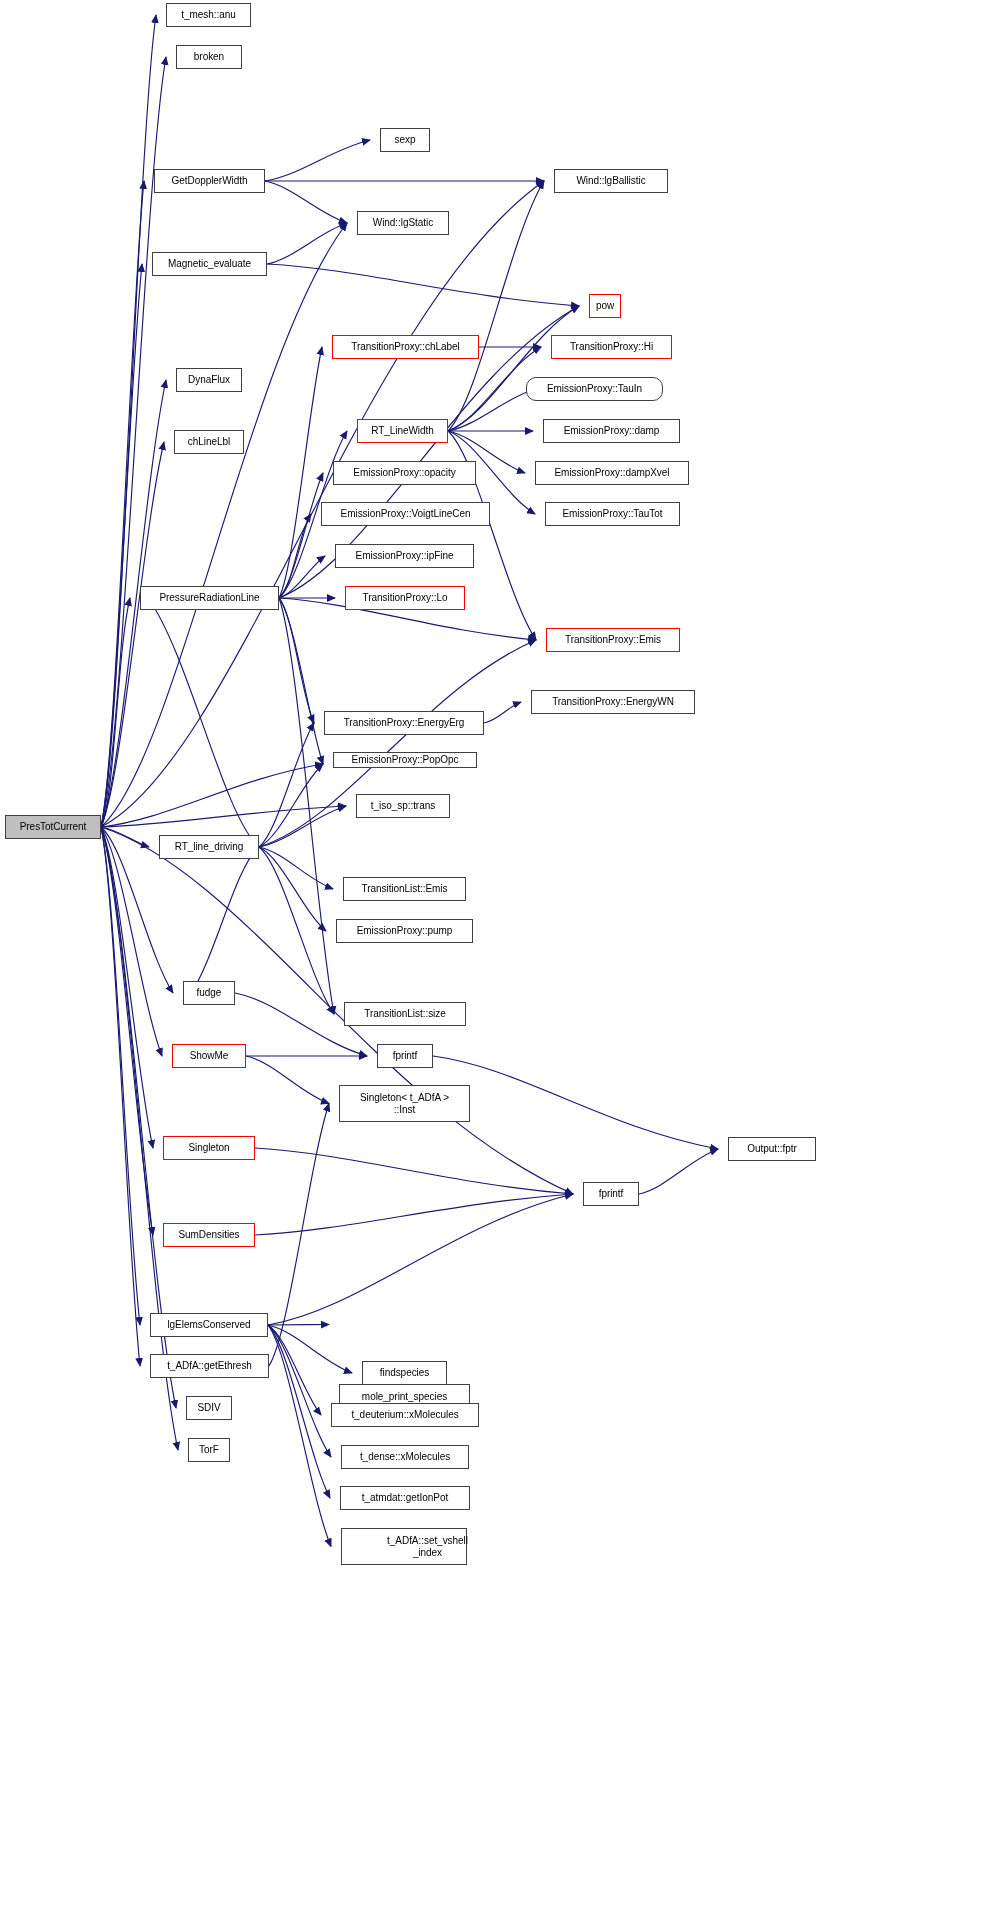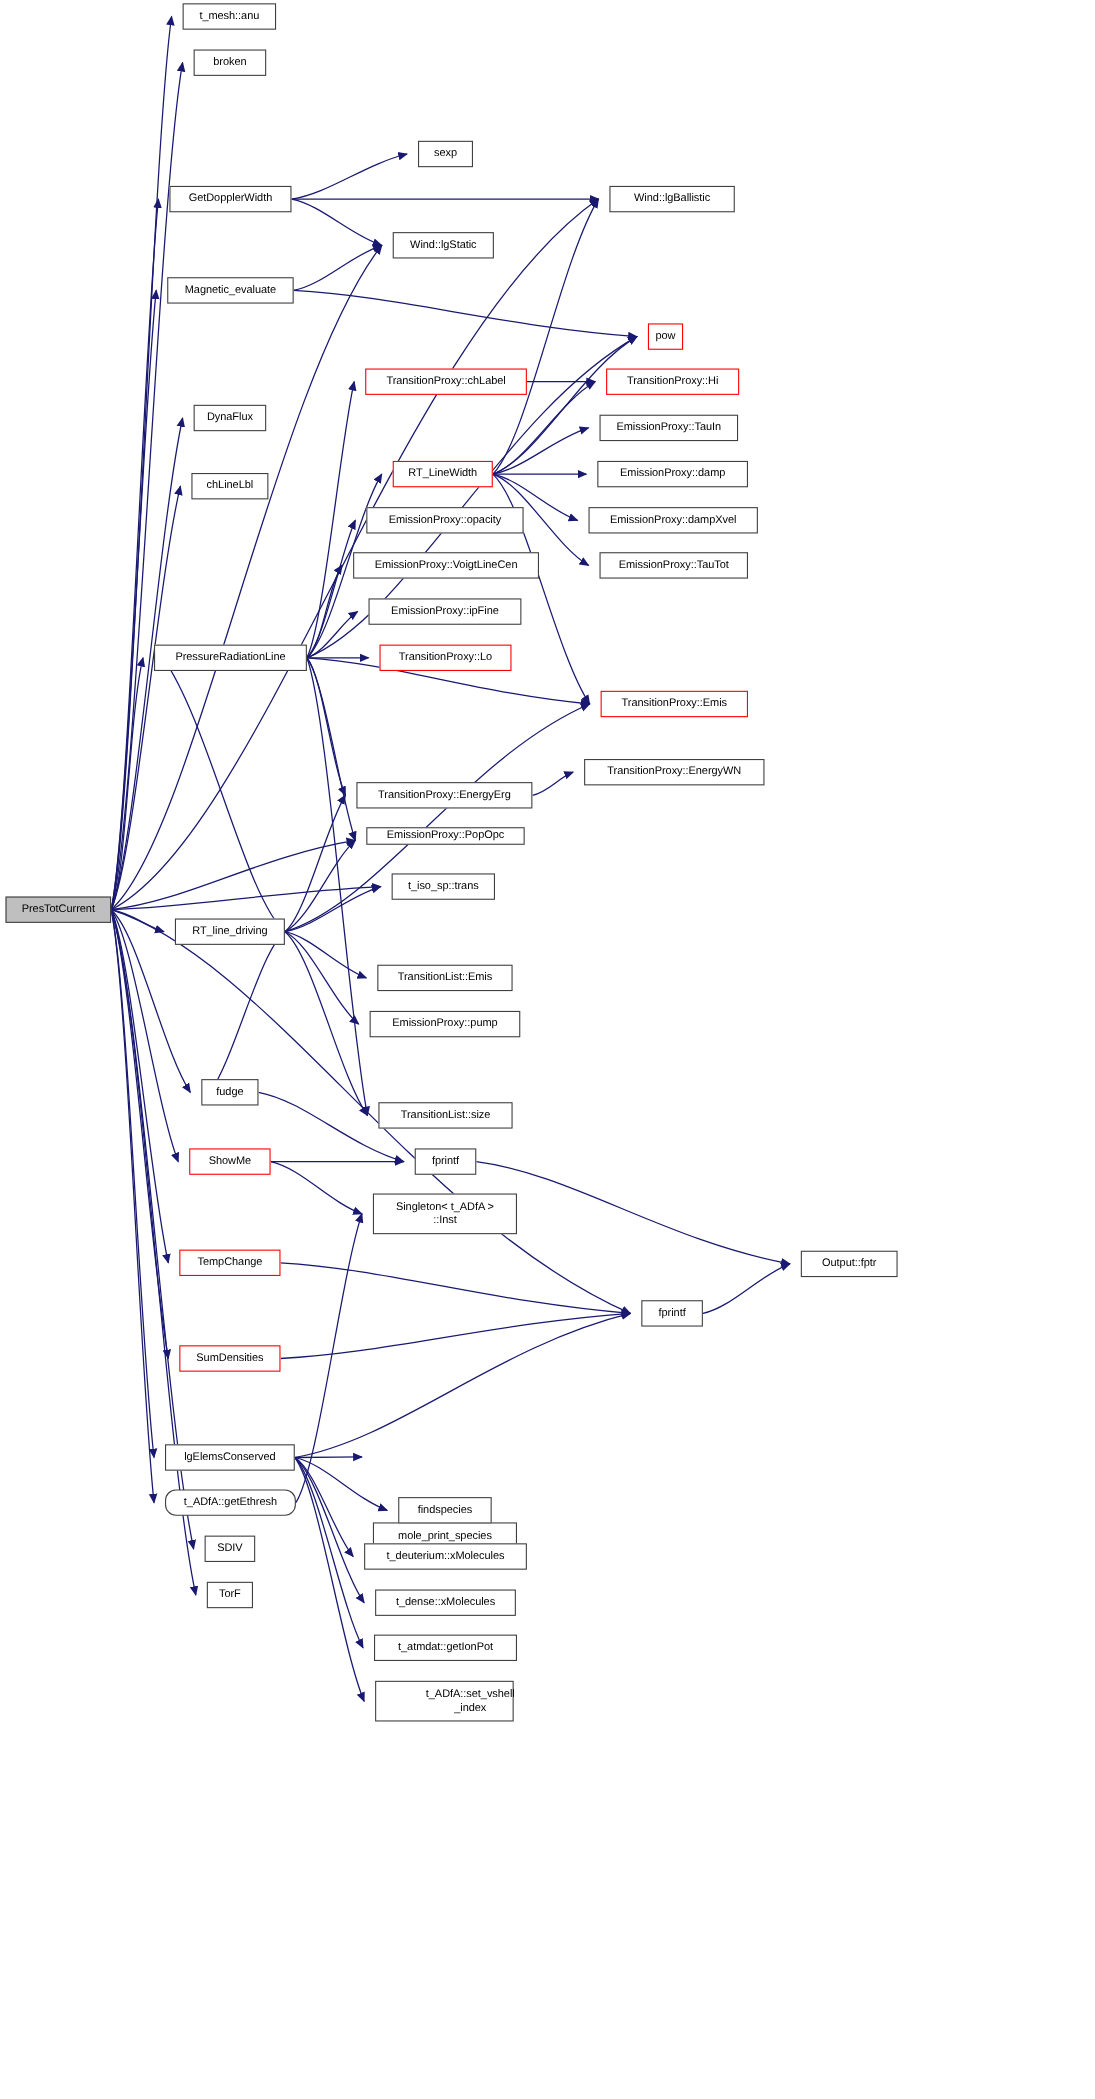--- a/index.html
+++ b/index.html
@@ -140,21 +140,21 @@
       <div class="node" style="left: 176px; top: 45px; width: 66px; height: 24px;"><span class="lbl">broken</span></div>
       <div class="node" style="left: 380px; top: 128px; width: 50px; height: 24px;"><span class="lbl">sexp</span></div>
       <div class="node" style="left: 554px; top: 169px; width: 114px; height: 24px;"><span class="lbl">Wind::lgBallistic</span></div>
       <div class="node" style="left: 154px; top: 169px; width: 111px; height: 24px;"><span class="lbl">GetDopplerWidth</span></div>
       <div class="node" style="left: 357px; top: 211px; width: 92px; height: 24px;"><span class="lbl">Wind::lgStatic</span></div>
       <div class="node" style="left: 152px; top: 252px; width: 115px; height: 24px;"><span class="lbl">Magnetic_evaluate</span></div>
       <div class="node red" style="left: 589px; top: 294px; width: 32px; height: 24px;"><span class="lbl">pow</span></div>
       <div class="node red" style="left: 332px; top: 335px; width: 147px; height: 24px;"><span class="lbl">TransitionProxy::chLabel</span></div>
       <div class="node red" style="left: 551px; top: 335px; width: 121px; height: 24px;"><span class="lbl">TransitionProxy::Hi</span></div>
       <div class="node" style="left: 176px; top: 368px; width: 66px; height: 24px;"><span class="lbl">DynaFlux</span></div>
-      <div class="node" style="left: 545px; top: 377px; width: 126px; height: 24px;"><span class="lbl">EmissionProxy::TauIn</span></div>
+      <div class="node" style="left: 526px; top: 377px; width: 137px; height: 24px; border-radius: 10px;"><span class="lbl">EmissionProxy::TauIn</span></div>
       <div class="node red" style="left: 357px; top: 419px; width: 91px; height: 24px;"><span class="lbl">RT_LineWidth</span></div>
       <div class="node" style="left: 543px; top: 419px; width: 137px; height: 24px;"><span class="lbl">EmissionProxy::damp</span></div>
       <div class="node" style="left: 174px; top: 430px; width: 70px; height: 24px;"><span class="lbl">chLineLbl</span></div>
       <div class="node" style="left: 535px; top: 461px; width: 154px; height: 24px;"><span class="lbl">EmissionProxy::dampXvel</span></div>
       <div class="node" style="left: 333px; top: 461px; width: 143px; height: 24px;"><span class="lbl">EmissionProxy::opacity</span></div>
       <div class="node" style="left: 321px; top: 502px; width: 169px; height: 24px;"><span class="lbl">EmissionProxy::VoigtLineCen</span></div>
       <div class="node" style="left: 545px; top: 502px; width: 135px; height: 24px;"><span class="lbl">EmissionProxy::TauTot</span></div>
       <div class="node" style="left: 335px; top: 544px; width: 139px; height: 24px;"><span class="lbl">EmissionProxy::ipFine</span></div>
       <div class="node red" style="left: 345px; top: 586px; width: 120px; height: 24px;"><span class="lbl">TransitionProxy::Lo</span></div>
       <div class="node" style="left: 140px; top: 586px; width: 139px; height: 24px;"><span class="lbl">PressureRadiationLine</span></div>
@@ -167,28 +167,28 @@
       <div class="node" style="left: 159px; top: 835px; width: 100px; height: 24px;"><span class="lbl">RT_line_driving</span></div>
       <div class="node" style="left: 343px; top: 877px; width: 123px; height: 24px;"><span class="lbl">TransitionList::Emis</span></div>
       <div class="node" style="left: 336px; top: 919px; width: 137px; height: 24px;"><span class="lbl">EmissionProxy::pump</span></div>
       <div class="node" style="left: 183px; top: 981px; width: 52px; height: 24px;"><span class="lbl">fudge</span></div>
       <div class="node" style="left: 344px; top: 1002px; width: 122px; height: 24px;"><span class="lbl">TransitionList::size</span></div>
       <div class="node red" style="left: 172px; top: 1044px; width: 74px; height: 24px;"><span class="lbl">ShowMe</span></div>
       <div class="node" style="left: 377px; top: 1044px; width: 56px; height: 24px;"><span class="lbl">fprintf</span></div>
       <div class="node" style="left: 339px; top: 1085px; width: 131px; height: 37px;"><span class="lbl">Singleton&lt; t_ADfA &gt;
 ::Inst</span></div>
       <div class="node" style="left: 728px; top: 1137px; width: 88px; height: 24px;"><span class="lbl">Output::fptr</span></div>
-      <div class="node red" style="left: 163px; top: 1136px; width: 92px; height: 24px;"><span class="lbl">TempChange</span></div>
+      <div class="node red" style="left: 163px; top: 1136px; width: 92px; height: 24px;"><span class="lbl">Singleton</span></div>
       <div class="node" style="left: 583px; top: 1182px; width: 56px; height: 24px;"><span class="lbl">fprintf</span></div>
       <div class="node red" style="left: 163px; top: 1223px; width: 92px; height: 24px;"><span class="lbl">SumDensities</span></div>
       <div class="node" style="left: 339px; top: 1384px; width: 131px; height: 37px; justify-content: center;"><span class="lbl">mole_print_species
 _reactions</span></div>
       <div class="node" style="left: 150px; top: 1313px; width: 118px; height: 24px;"><span class="lbl">lgElemsConserved</span></div>
       <div class="node" style="left: 362px; top: 1361px; width: 85px; height: 24px;"><span class="lbl">findspecies</span></div>
-      <div class="node" style="left: 150px; top: 1354px; width: 119px; height: 24px; border-radius: 10px;"><span class="lbl">t_ADfA::getEthresh</span></div>
+      <div class="node" style="left: 150px; top: 1354px; width: 119px; height: 24px;"><span class="lbl">t_ADfA::getEthresh</span></div>
       <div class="node" style="left: 186px; top: 1396px; width: 46px; height: 24px;"><span class="lbl">SDIV</span></div>
       <div class="node" style="left: 331px; top: 1403px; width: 148px; height: 24px;"><span class="lbl">t_deuterium::xMolecules</span></div>
       <div class="node" style="left: 188px; top: 1438px; width: 42px; height: 24px;"><span class="lbl">TorF</span></div>
       <div class="node" style="left: 341px; top: 1445px; width: 128px; height: 24px;"><span class="lbl">t_dense::xMolecules</span></div>
       <div class="node" style="left: 340px; top: 1486px; width: 130px; height: 24px;"><span class="lbl">t_atmdat::getIonPot</span></div>
       <div class="node" style="left: 341px; top: 1528px; width: 126px; height: 37px; padding-left: 47px;"><span class="lbl">t_ADfA::set_vshell
 _index</span></div>
     </div>
 </div>
 

